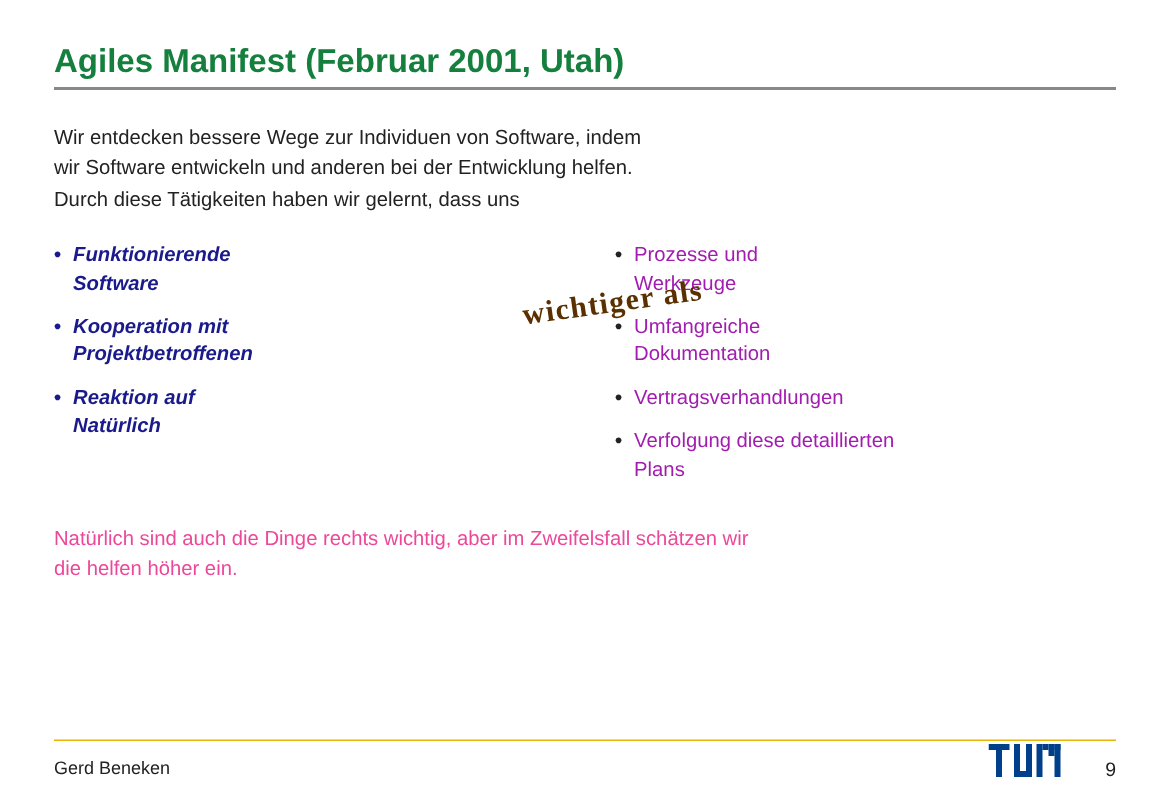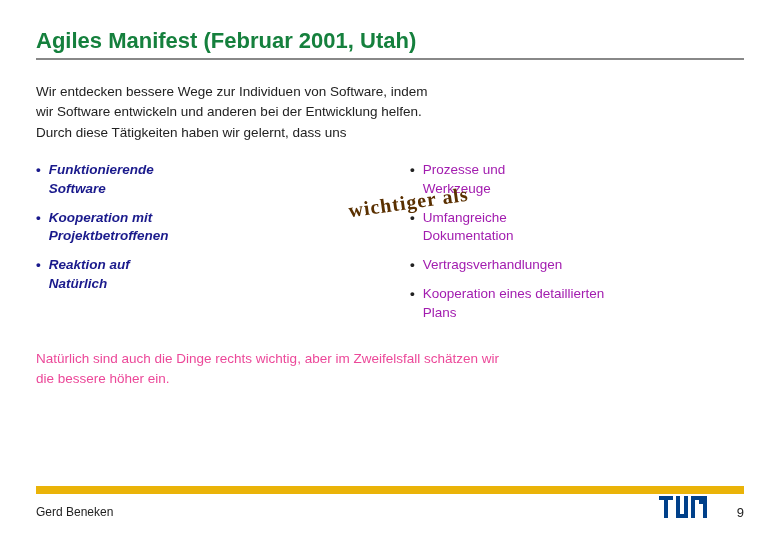--- a/index.html
+++ b/index.html
@@ -99,21 +99,21 @@
       z-index: 10;
       letter-spacing: 1px;
     }
     .closing-text {
       font-size: 13.5px;
       color: #ec4899;
       line-height: 1.5;
       margin-bottom: auto;
     }
     .footer {
-      border-top: 8px solid #eab308;
+      border-top: 1px solid #eab308;
       display: flex;
       align-items: center;
       justify-content: space-between;
       padding-top: 6px;
       margin-top: 8px;
     }
     .footer-author {
       font-size: 12px;
       color: #222;
     }
@@ -191,32 +191,32 @@
             <span>Dokumentation</span>
           </span>
         </li>
         <li>
           <span>
             <span>Vertragsverhandlungen</span>
           </span>
         </li>
         <li>
           <span>
-            <span>Kooperation eines detaillierten</span><br>
+            <span>Verfolgung diese detaillierten</span><br>
             <span>Plans</span>
           </span>
         </li>
       </ul>
     </div>
 
   </div>
 
   <div class="closing-text">
     <span>Natürlich sind auch die Dinge rechts wichtig, aber im Zweifelsfall schätzen wir</span><br>
-    <span>die bessere höher ein.</span>
+    <span>die helfen höher ein.</span>
   </div>
 
   <div class="footer">
     <span class="footer-author">Gerd Beneken</span>
     <div class="footer-logo">
       <div class="tum-symbol">
         <svg width="52" height="28" viewBox="0 0 52 28" xmlns="http://www.w3.org/2000/svg">
 
           <rect x="0" y="0" width="14" height="4" fill="#00408a"></rect>
           <rect x="5" y="4" width="4" height="18" fill="#00408a"></rect>

